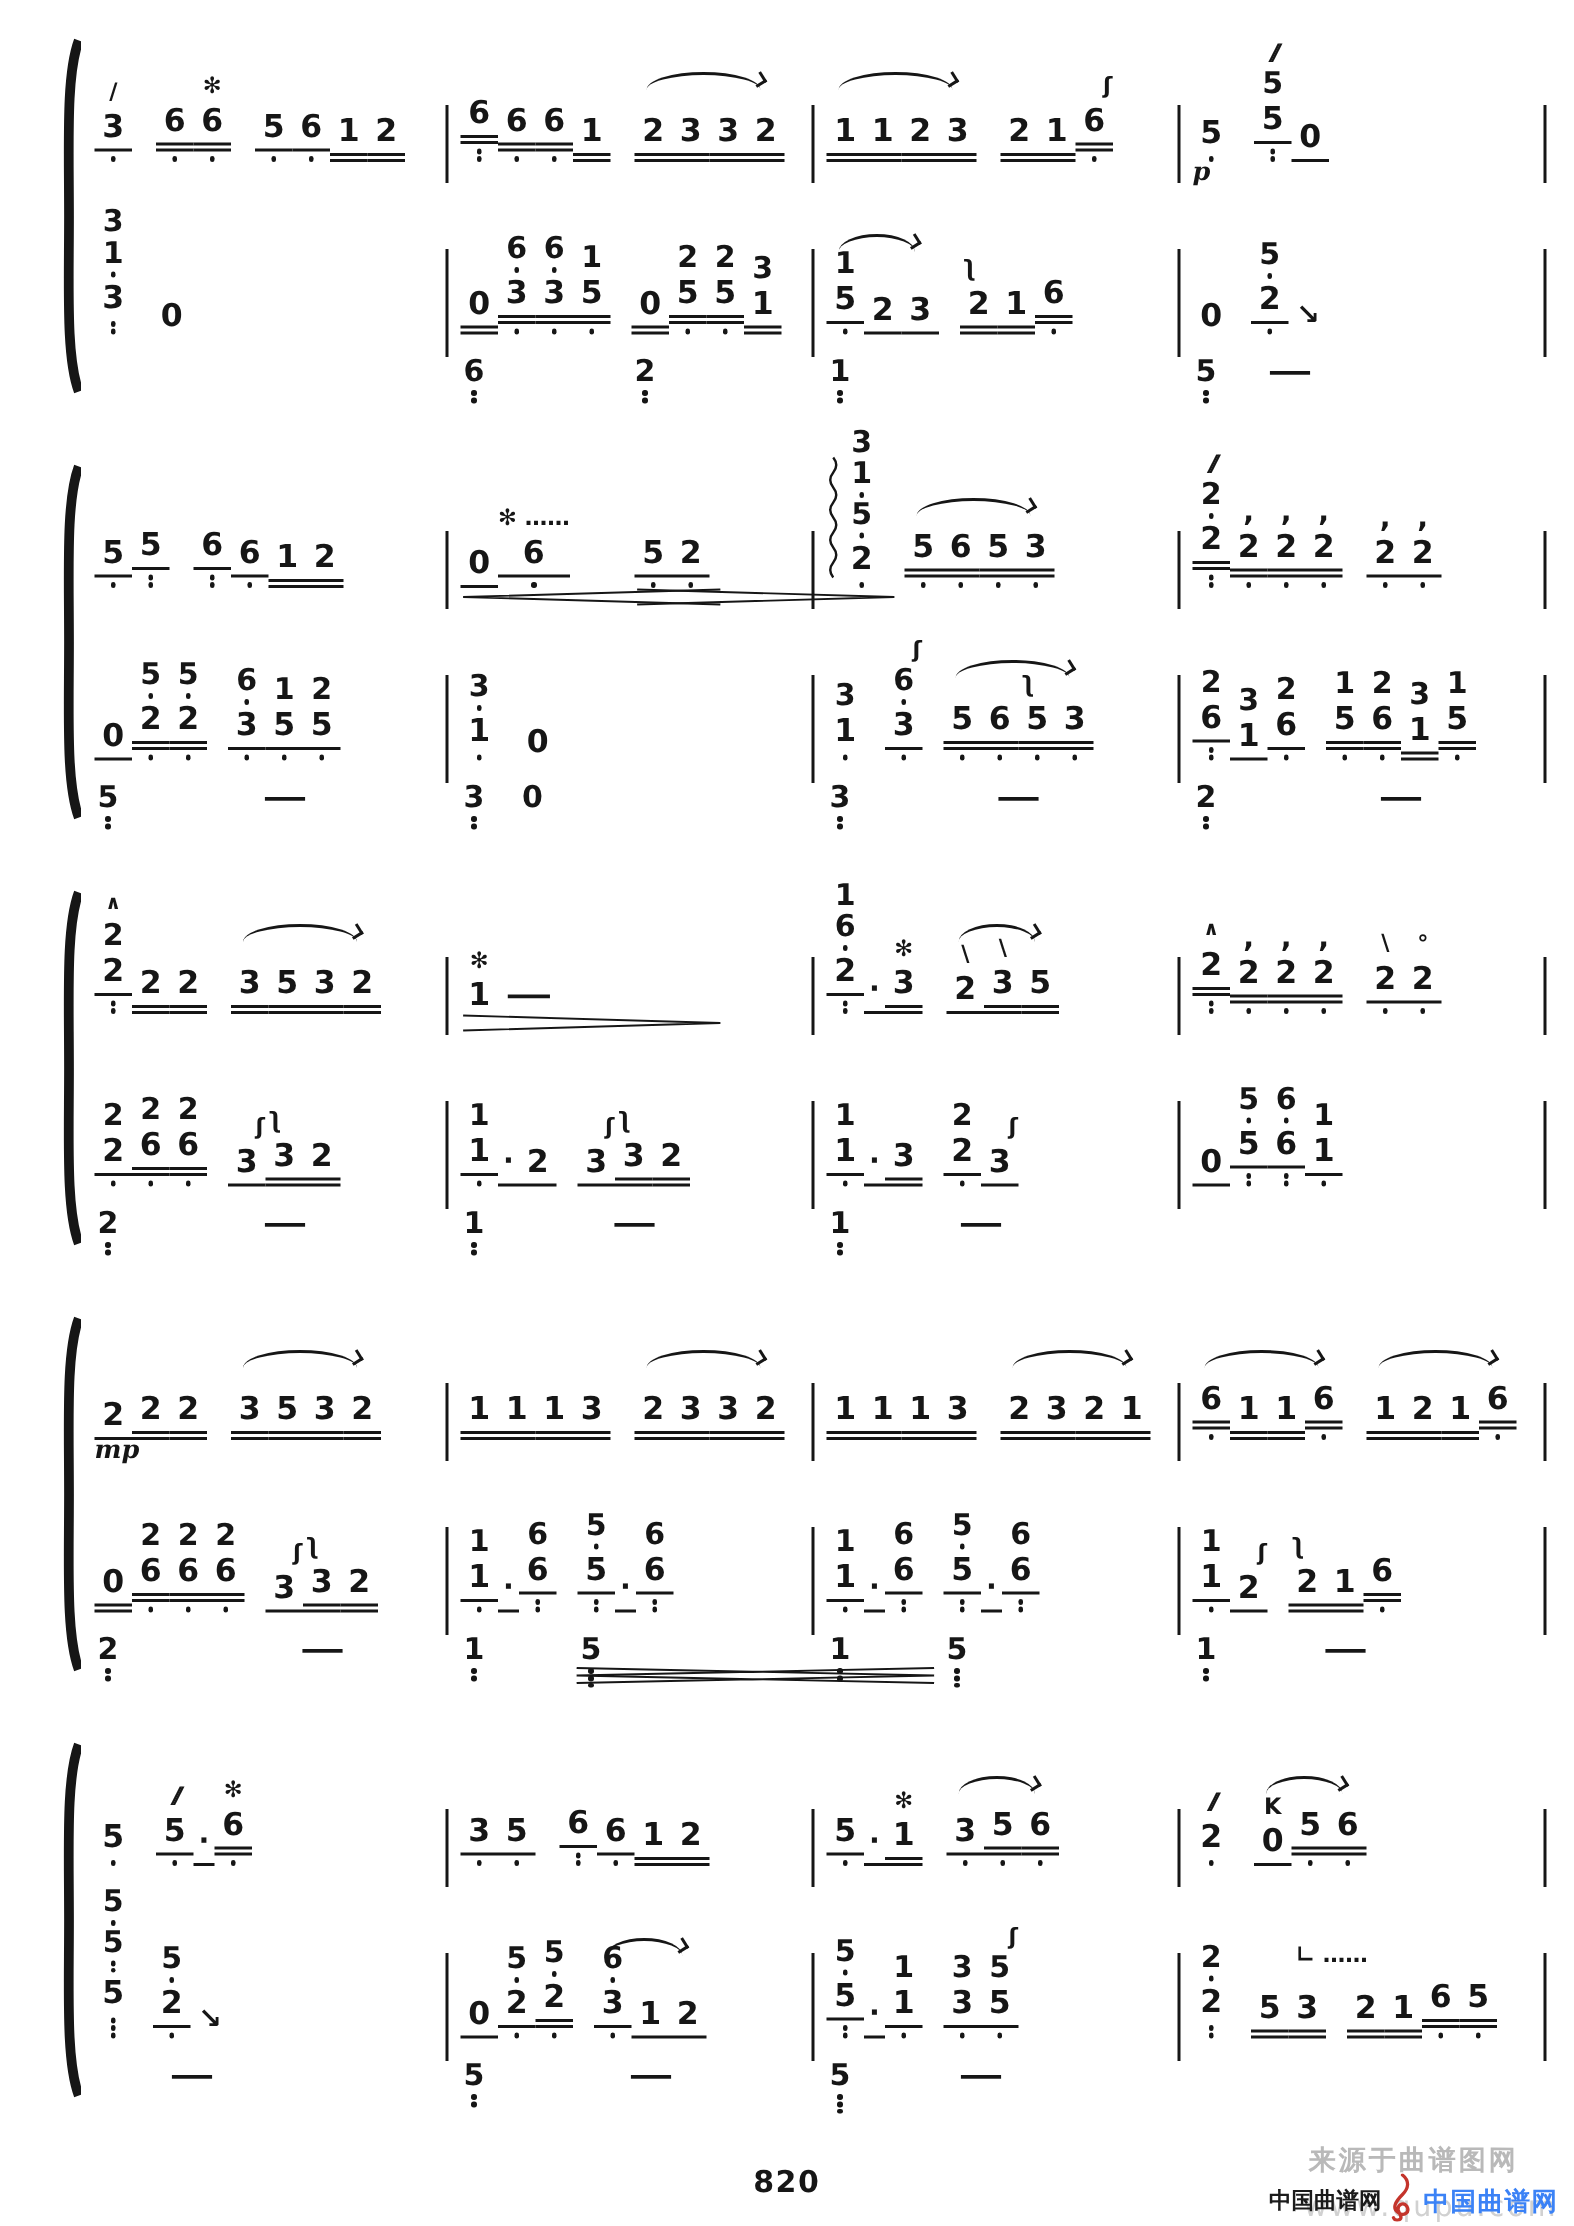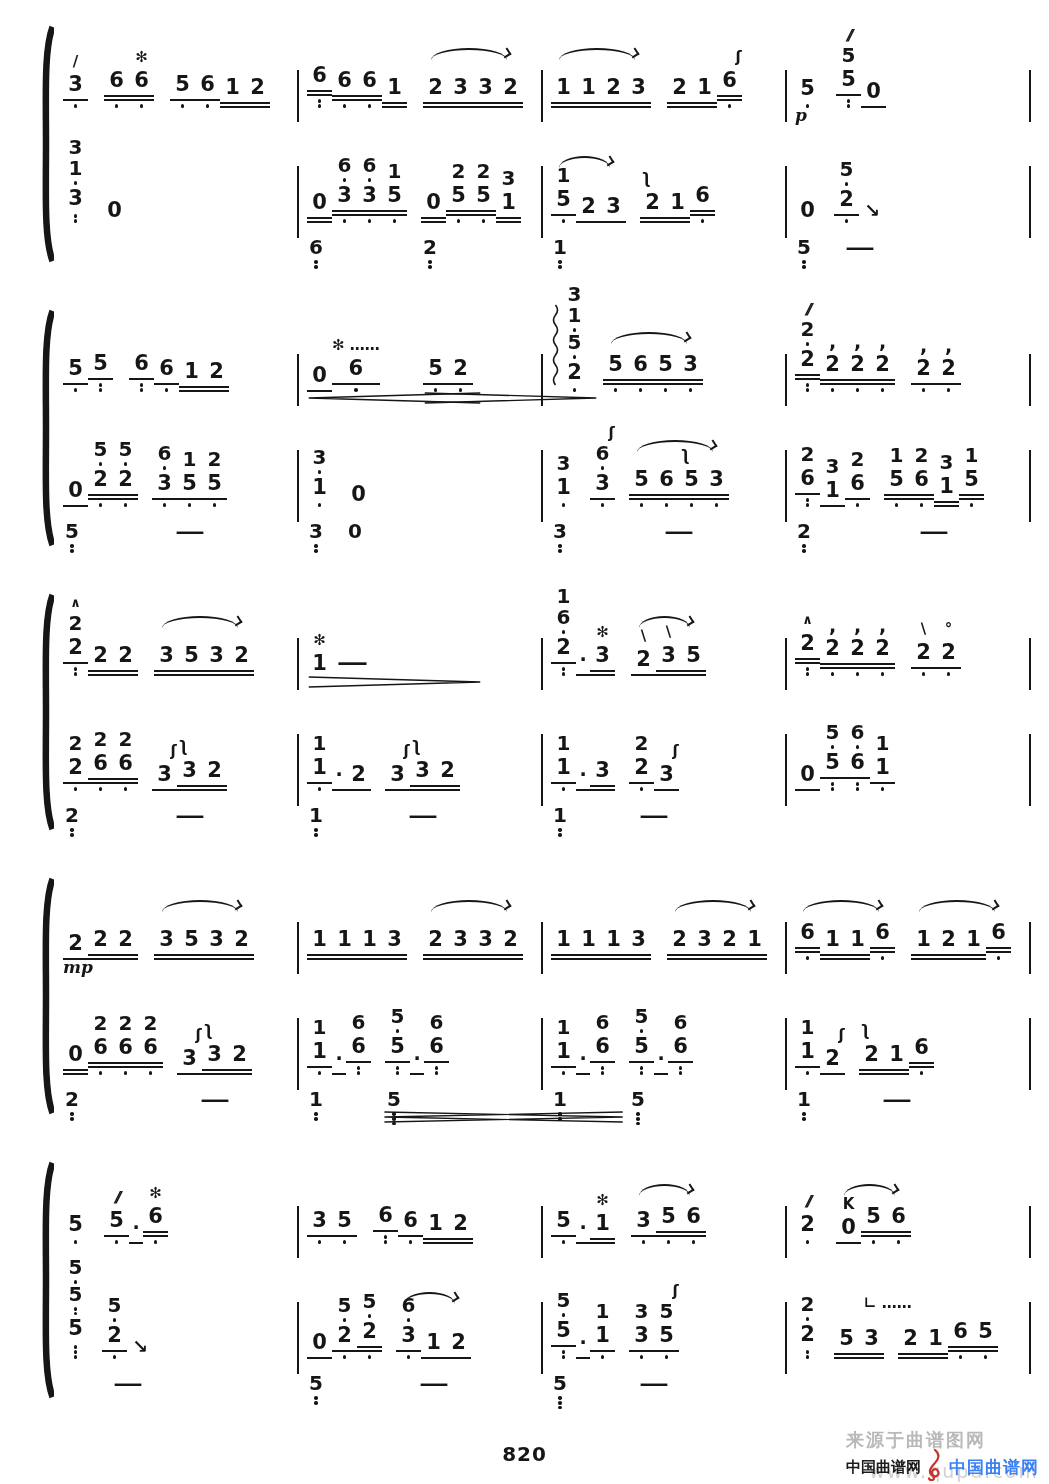--- a/index.html
+++ b/index.html
@@ -49,21 +49,21 @@
   .slur{position:absolute;left:8px;right:16px;height:10px;border-top:2px solid #161616;
         border-radius:50% 50% 0 0/100% 100% 0 0;}
   .mu .slur{top:20px;} .ml .slur{top:28px;}
   .slur::after{content:"";position:absolute;right:-3px;top:-1px;width:6px;height:6px;
         border-top:2px solid #161616;border-right:2px solid #161616;transform:rotate(58deg);}
   .gmark{position:absolute;top:30px;left:30px;font-size:15px;font-weight:700;white-space:nowrap;}
   .wavy{align-self:flex-end;margin-right:2px;}
   .mlsub{position:absolute;left:34%;right:-26px;top:234px;height:18px;}
   .footer-pagenum{position:absolute;left:50%;bottom:18px;transform:translateX(-50%);
         font-size:20px;font-weight:700;letter-spacing:1px;}
-  .wm{position:absolute;right:10px;bottom:4px;text-align:left;margin-left:16px;}
+  .wm{position:absolute;right:10px;bottom:4px;text-align:center;margin-left:16px;}
   .wm1{color:#b9b9b9;font-size:18px;letter-spacing:2px;font-weight:700;}
   .wm2{position:relative;margin-top:2px;height:26px;display:flex;align-items:center;justify-content:flex-end;gap:2px;}
   .wmurl{position:absolute;right:0;bottom:-2px;color:#c9c9c9;font-size:19px;letter-spacing:2px;opacity:.85;}
   .wmblack{position:relative;color:#1b1b1b;font-size:15px;font-weight:700;}
   .wmred{position:relative;color:#3b82f6;font-size:17px;font-weight:700;letter-spacing:1px;}
   .wmlogo{position:relative;}
 </style>
 </head>
 <body>
 

